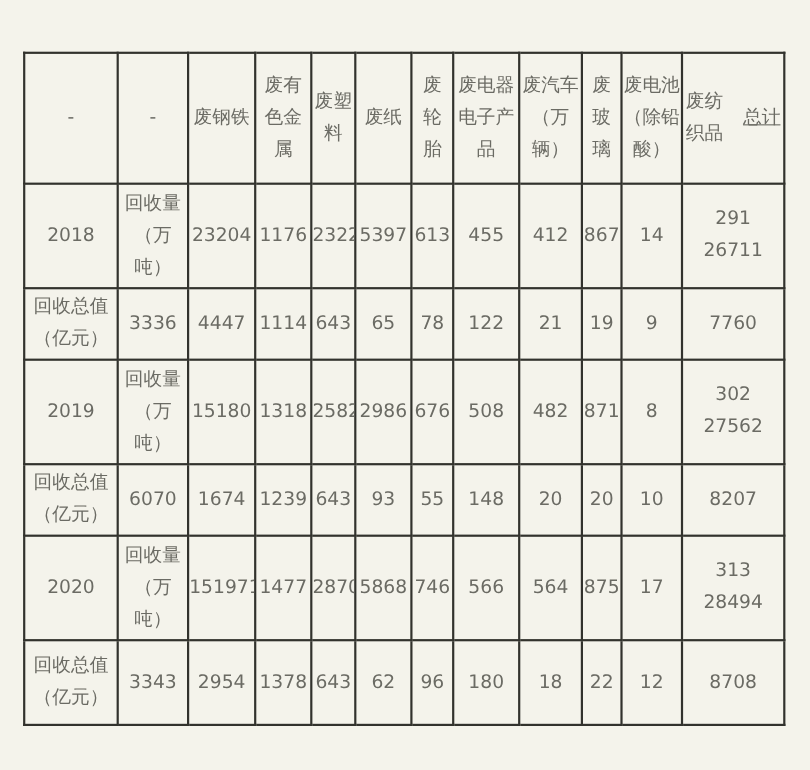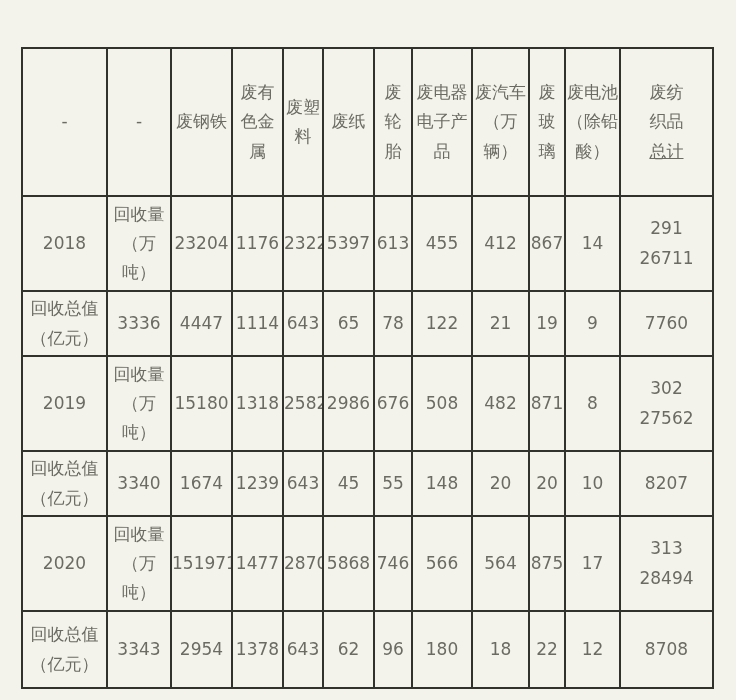--- a/index.html
+++ b/index.html
@@ -42,21 +42,21 @@
     color: #6b6b64;
   }
   tr.header-row   { height: 111px; }
   tr.qty-row      { height: 95px;  }
   tr.value-row    { height: 65px;  }
   tr.value-row-last { height: 77px; }
   .dual-cell-inner {
     display: flex;
     justify-content: center;
     align-items: center;
-    flex-direction: column;
+    gap: 18px;
   }
   .dual-left { white-space: pre-line; }
   .dual-right { white-space: nowrap; text-decoration: underline; }
 </style>
 </head>
 <body>
 
 <div class="stage">
   <table class="data-table">
     <colgroup>
@@ -152,25 +152,25 @@
         <td>676</td>
         <td>508</td>
         <td>482</td>
         <td>871</td>
         <td>8</td>
         <td>302 27562</td>
       </tr>
       <tr class="value-row">
         <td>回收总值
 （亿元）</td>
-        <td>3340</td>
+        <td>6070</td>
         <td>1674</td>
         <td>1239</td>
         <td>643</td>
-        <td>45</td>
+        <td>93</td>
         <td>55</td>
         <td>148</td>
         <td>20</td>
         <td>20</td>
         <td>10</td>
         <td>8207</td>
       </tr>
       <tr class="qty-row">
         <td>2020</td>
         <td>回收量

